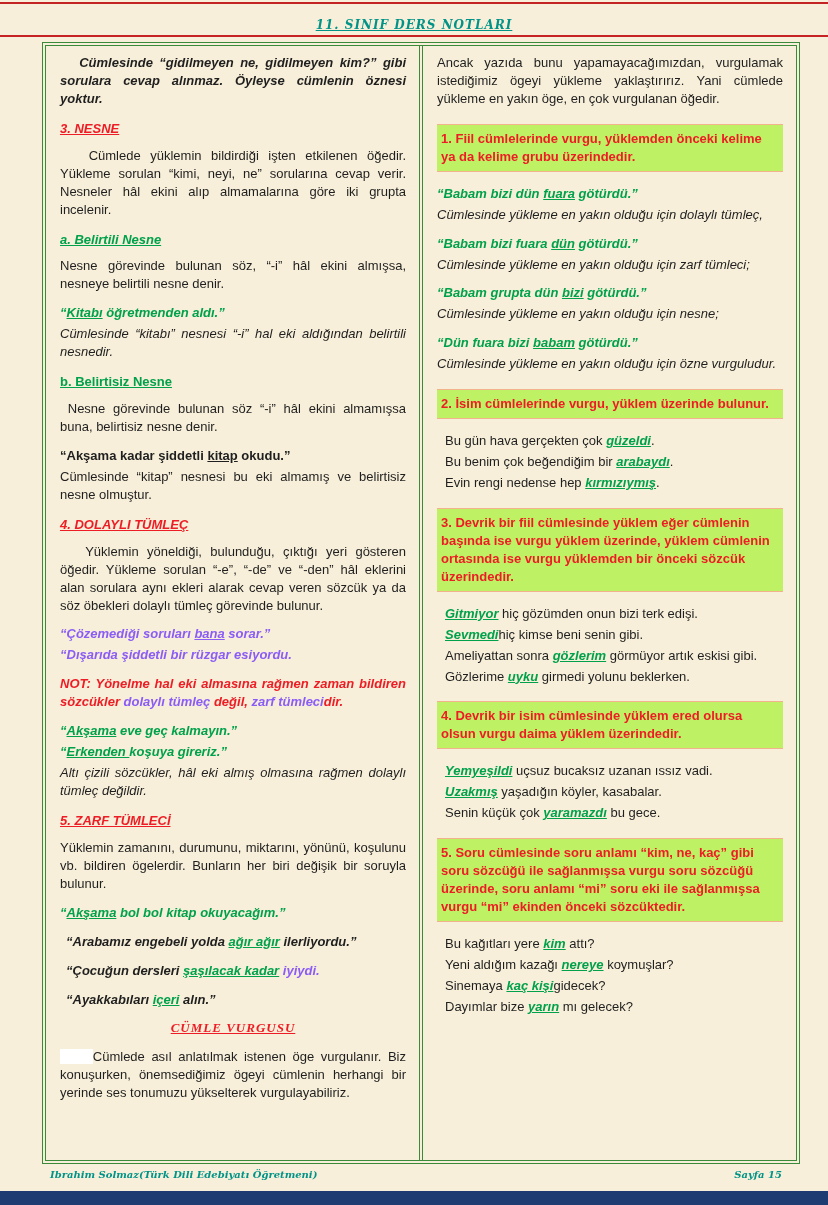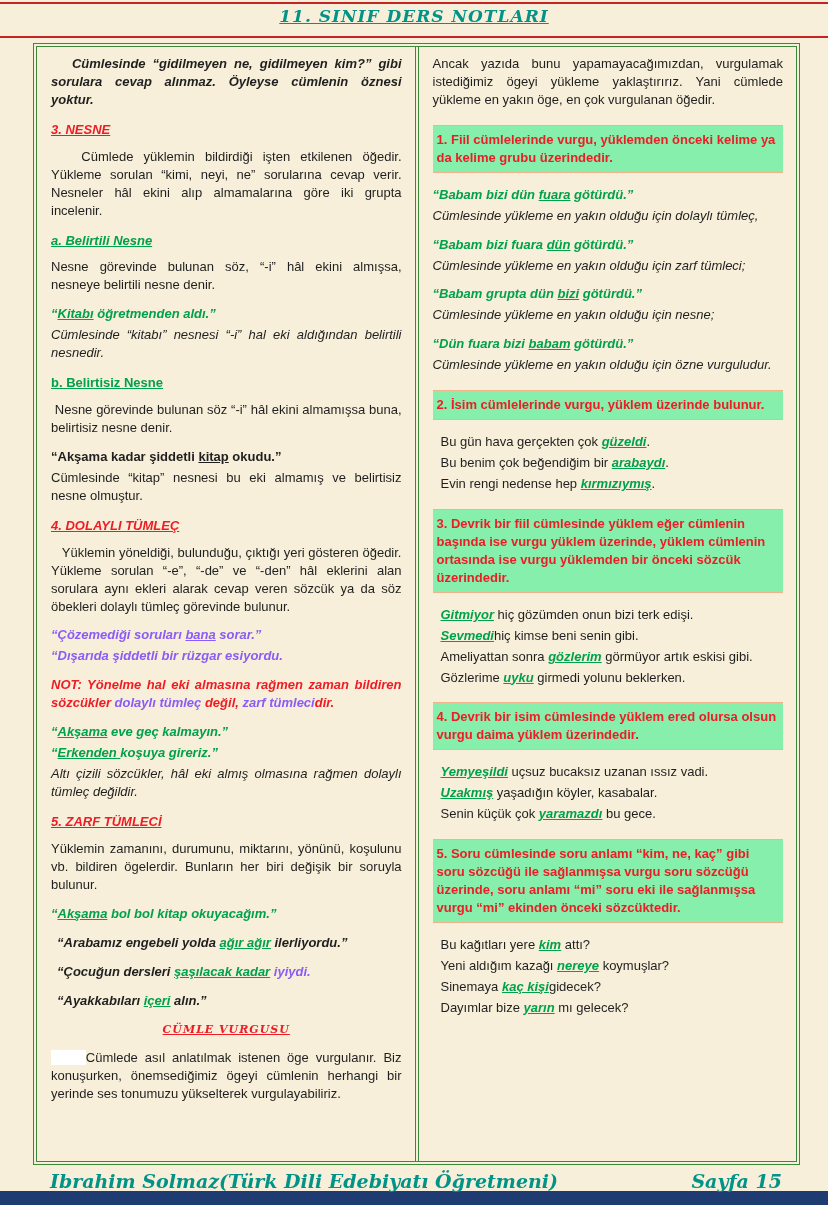--- a/index.html
+++ b/index.html
@@ -10,67 +10,68 @@
     overflow:hidden;
   }
   .page { width:828px; height:1191px; position:relative; }
 
   
   .header { padding-top:2px; }
   .red-rule { height:2px; background:#c42424; width:100%; }
   .title {
     text-align:center; color:#019387;
     font-family:"DejaVu Serif", serif; font-style:italic; font-weight:bold;
-    font-size:17px; letter-spacing:1px; text-decoration:underline;
-    padding:2px 0 10px;
+    font-size:12px; letter-spacing:1px; text-decoration:underline;
+    padding:2px 0 3px;
+    margin-top:12px;
   }
 
   
   .content-box {
-    margin:5px 28px 0 33px;
+    margin:5px 28px 0 42px;
     height:1122px;
     border:4px double #3a8a3a;
     display:flex;
     overflow:hidden;
   }
   .col { flex:1 1 0; padding:8px 13px 4px 14px; overflow:hidden; }
   .col-divider { width:0; border-left:4px double #3a8a3a; }
 
   
   .block { font-size:13px; line-height:1.38; color:#1f1f1f; margin:0 0 11px; }
   .block.tight { margin-bottom:3px; }
   .block.just { text-align:justify; }
   .block.center { text-align:center; }
   .block.h { margin:12px 0 9px; }
   .block.mt { margin-top:10px; }
   .block.ind-sm { padding-left:8px; }
   .block.ind { padding-left:6px; }
   .block.band {
-    background:#86efac;
+    background:#bef264;
     border-top:1px solid #f2b28c;
     border-bottom:1px solid #f2b28c;
     padding:5px 4px;
     margin:16px 0 13px;
   }
   .i { font-style:italic; }
   .b { font-weight:700; }
   .u { text-decoration:underline; }
   .g { color:#00a14b; }
   .r { color:#ee1c25; }
   .bl { color:#8b5cf6; }
   .serif { font-family:"DejaVu Serif", serif; }
-  .big { font-size:11px; letter-spacing:1px; }
+  .big { font-size:13px; letter-spacing:1px;font-family:Liberation Serif, serif; }
   .wbox { background:#ffffff; }
 
   
   .footer {
     display:flex; justify-content:space-between;
     padding:5px 46px 0 50px;
     color:#019387; font-family:"DejaVu Serif", serif;
-    font-style:italic; font-weight:bold; font-size:19px;
+    font-style:italic; font-weight:bold; font-size:10px;
   }
 
   
   .taskbar { width:828px; height:14px; background:#1e3c72; }
 </style>
 </head>
 <body>
 
 <div class="page">
   <div class="header">

